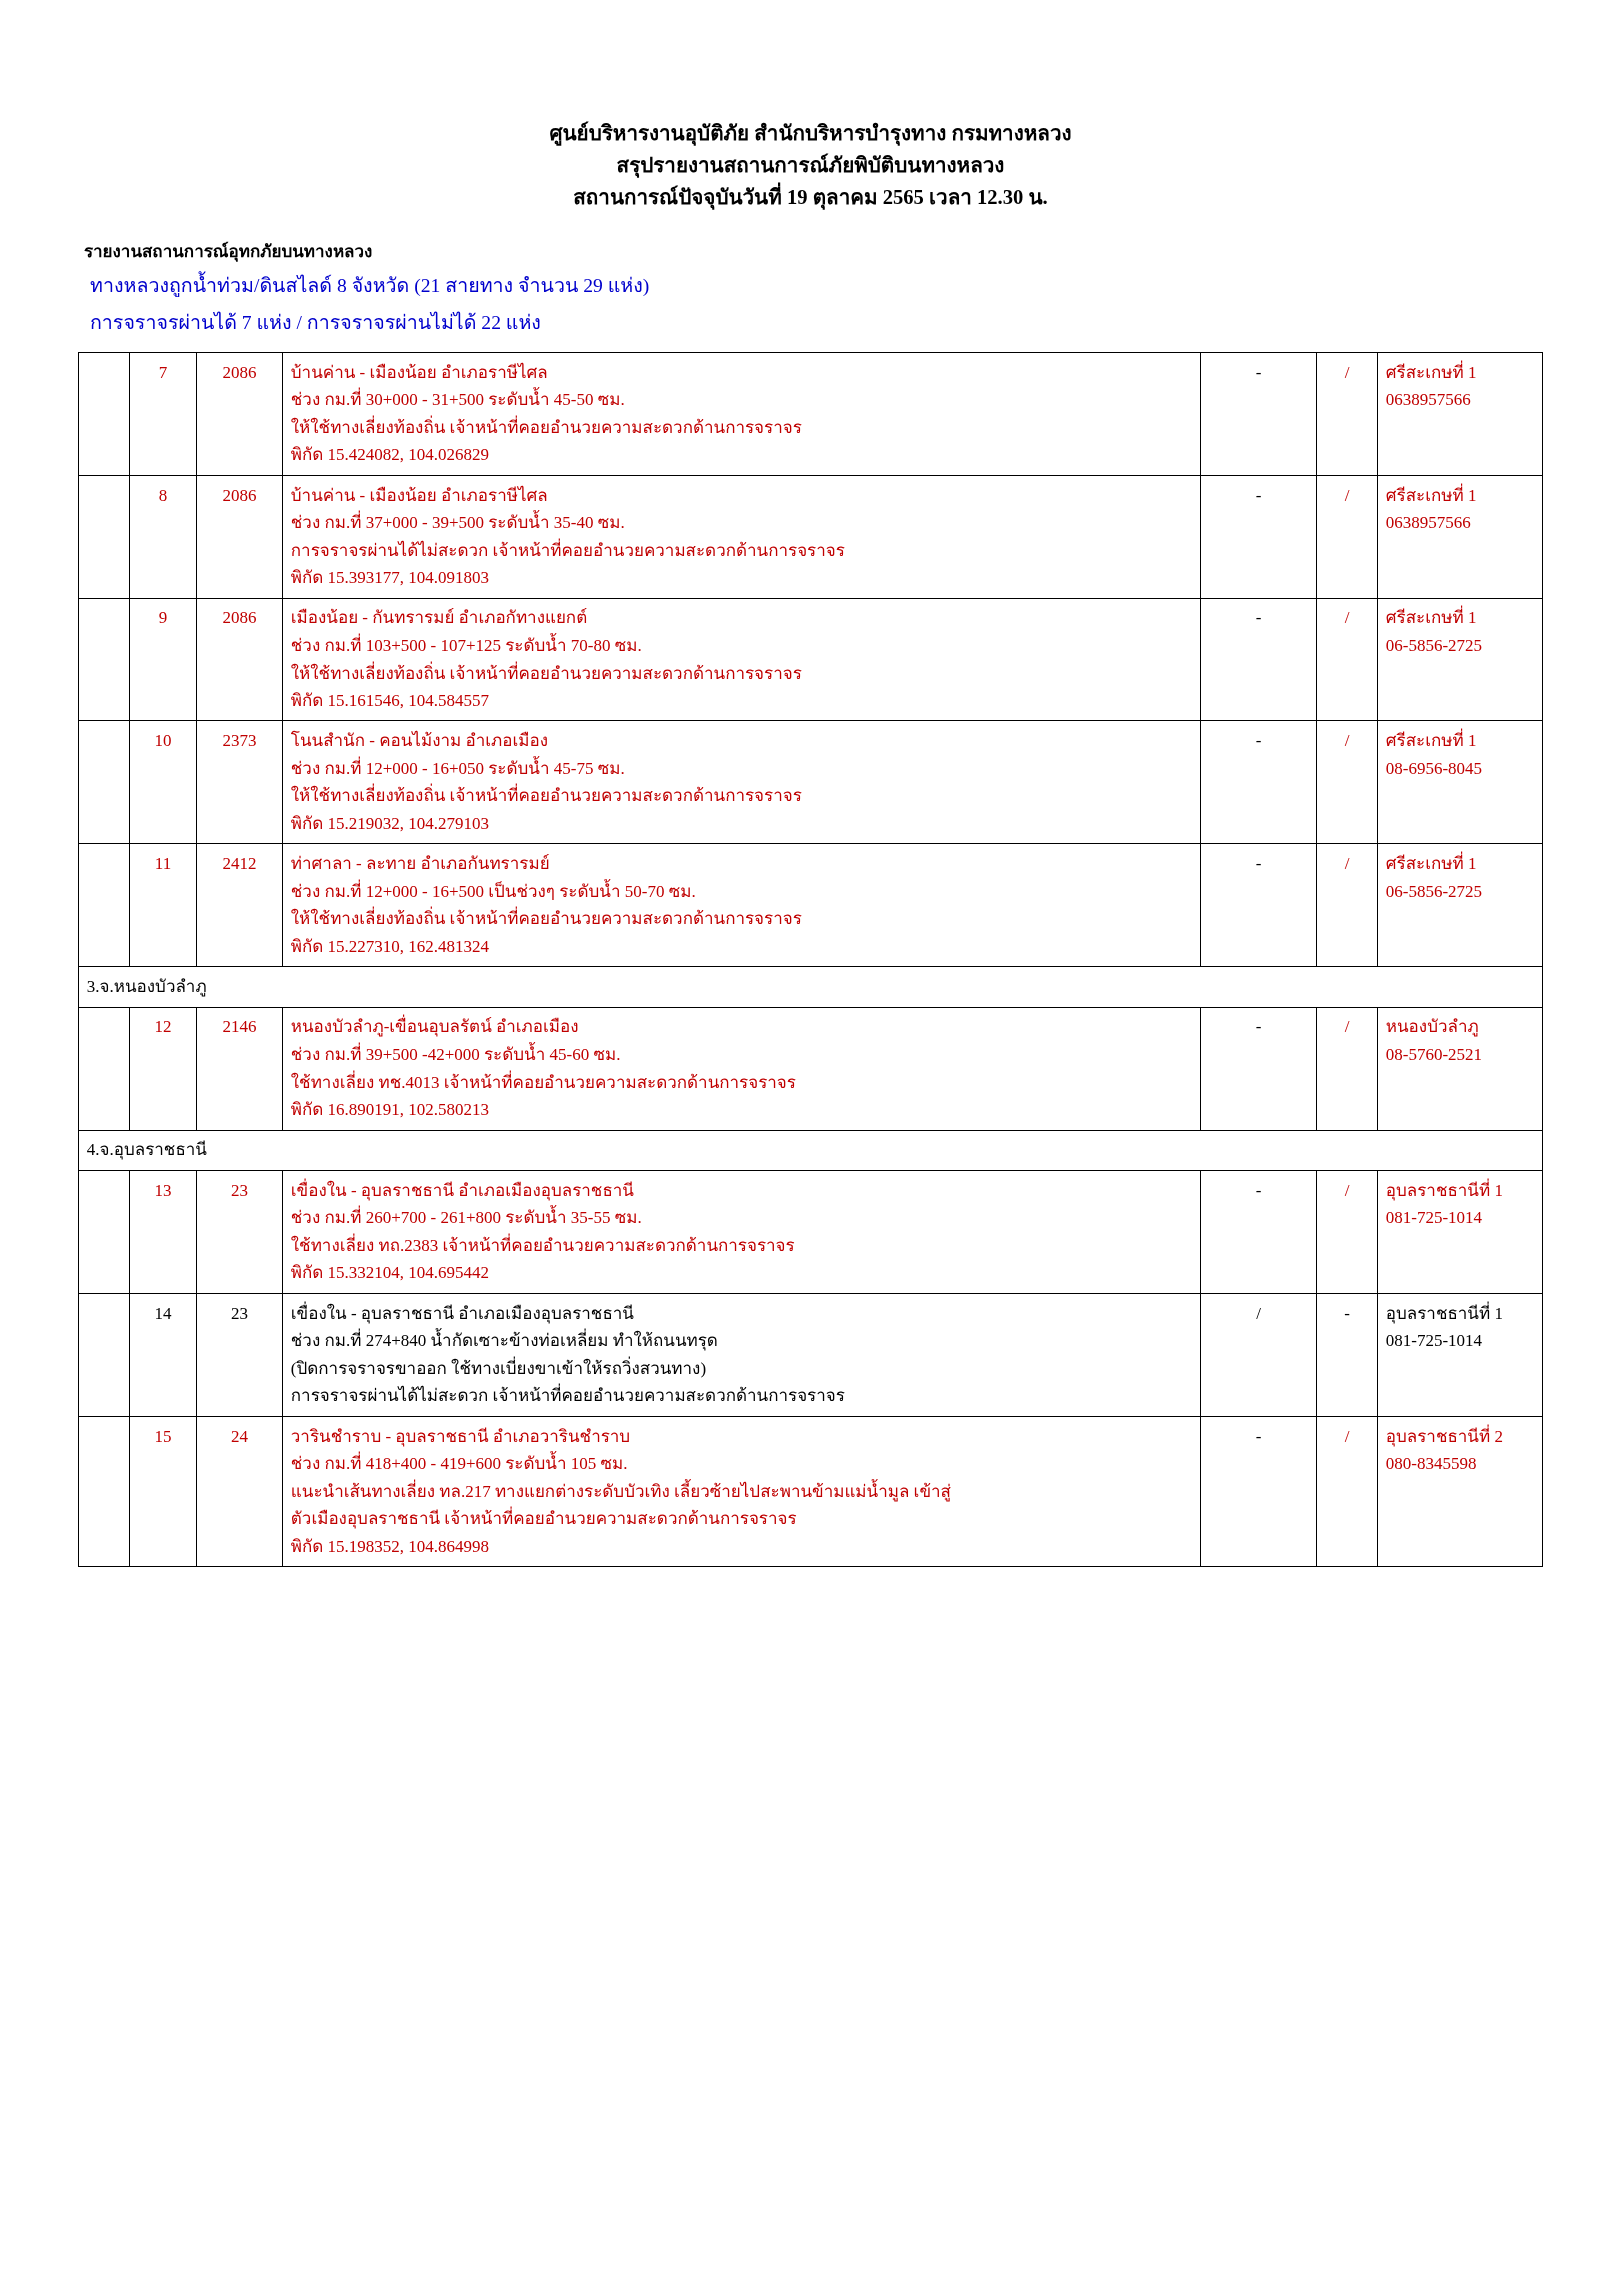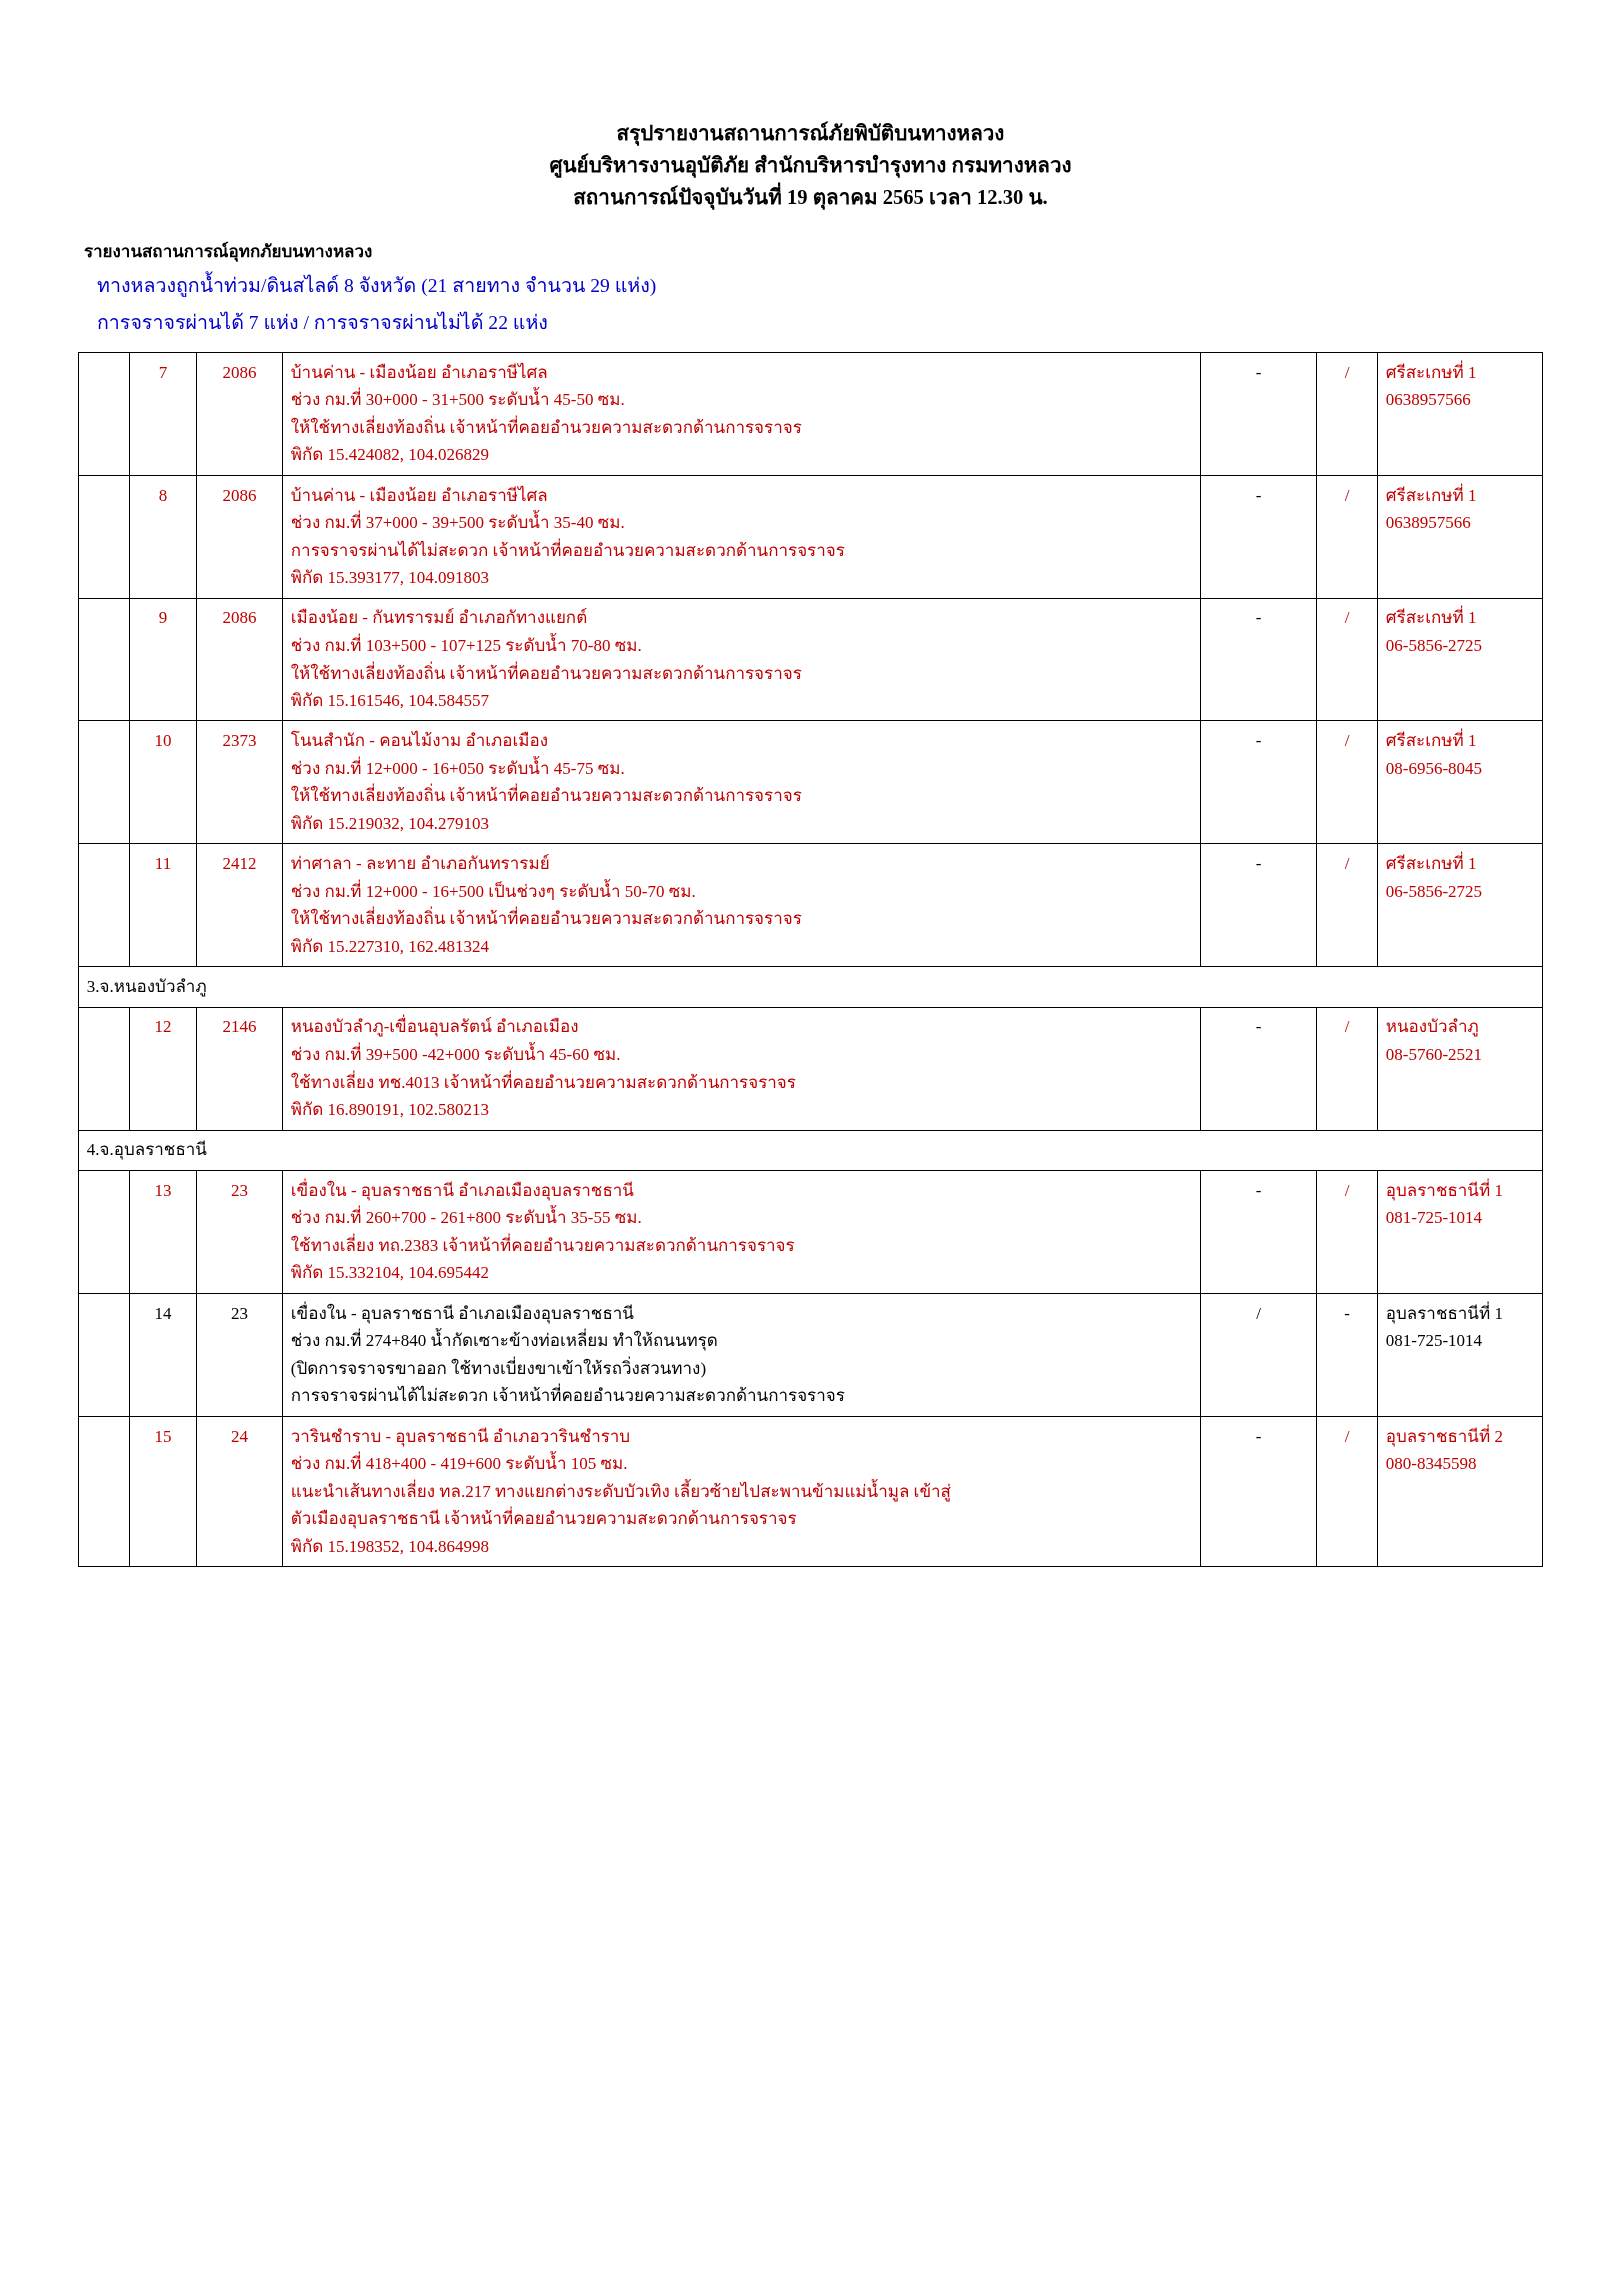--- a/index.html
+++ b/index.html
@@ -36,21 +36,21 @@
   }
   .subhead .l1 {
     font-size: 17px;
     font-weight: bold;
     color: #000;
     margin-left: 5.9px;
   }
   .subhead .l2, .subhead .l3 {
     font-size: 19.6px;
     color: #0000cc;
-    margin-left: 19px;
+    margin-left: 12px;
   }
   .subhead .l2 { margin-top: 5.9px; }
   .subhead .l3 { margin-top: 5.9px; }
 
   table.main {
     margin-top: 13.7px;
     border-collapse: collapse;
     width: 100%;
     table-layout: fixed;
   }
@@ -86,22 +86,22 @@
     font-size: 15.7px;
     color: #000;
   }
 </style>
 </head>
 <body>
 
 <div class="page">
 
   <div class="header">
+    <div class="line">ศูนย์บริหารงานอุบัติภัย สำนักบริหารบำรุงทาง กรมทางหลวง</div>
     <div class="line">สรุปรายงานสถานการณ์ภัยพิบัติบนทางหลวง</div>
-    <div class="line">ศูนย์บริหารงานอุบัติภัย สำนักบริหารบำรุงทาง กรมทางหลวง</div>
     <div class="line">สถานการณ์ปัจจุบันวันที่ 19 ตุลาคม 2565  เวลา 12.30 น.</div>
   </div>
 
   <div class="subhead">
     <div class="l1">รายงานสถานการณ์อุทกภัยบนทางหลวง</div>
     <div class="l2">ทางหลวงถูกน้ำท่วม/ดินสไลด์ 8 จังหวัด (21 สายทาง จำนวน 29 แห่ง)</div>
     <div class="l3">การจราจรผ่านได้ 7 แห่ง  / การจราจรผ่านไม่ได้ 22 แห่ง</div>
   </div>
 
   <table class="main">

